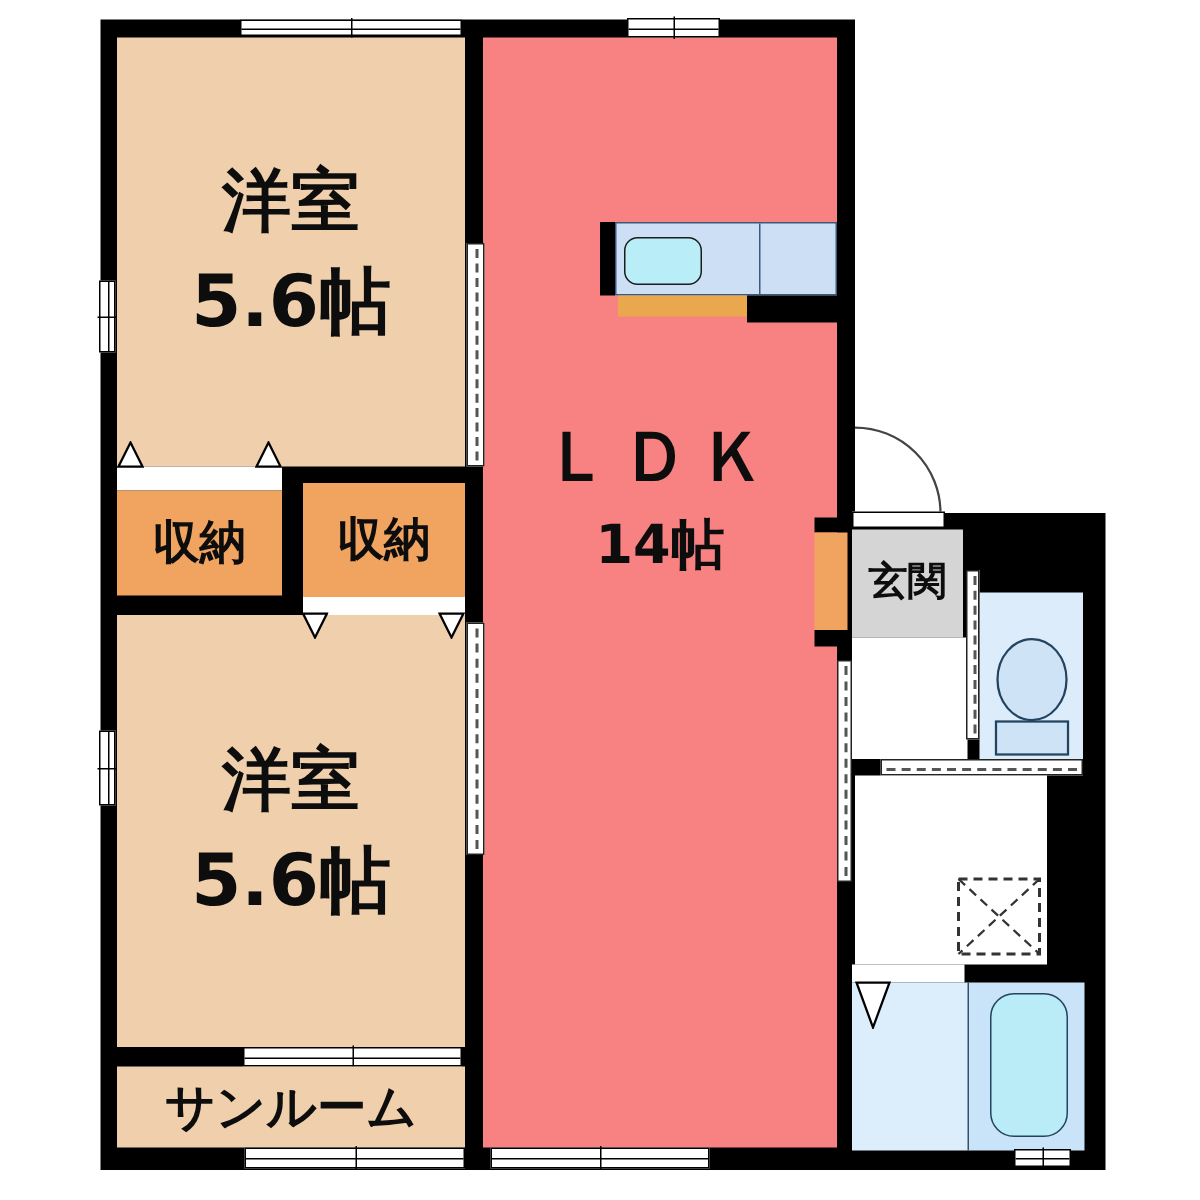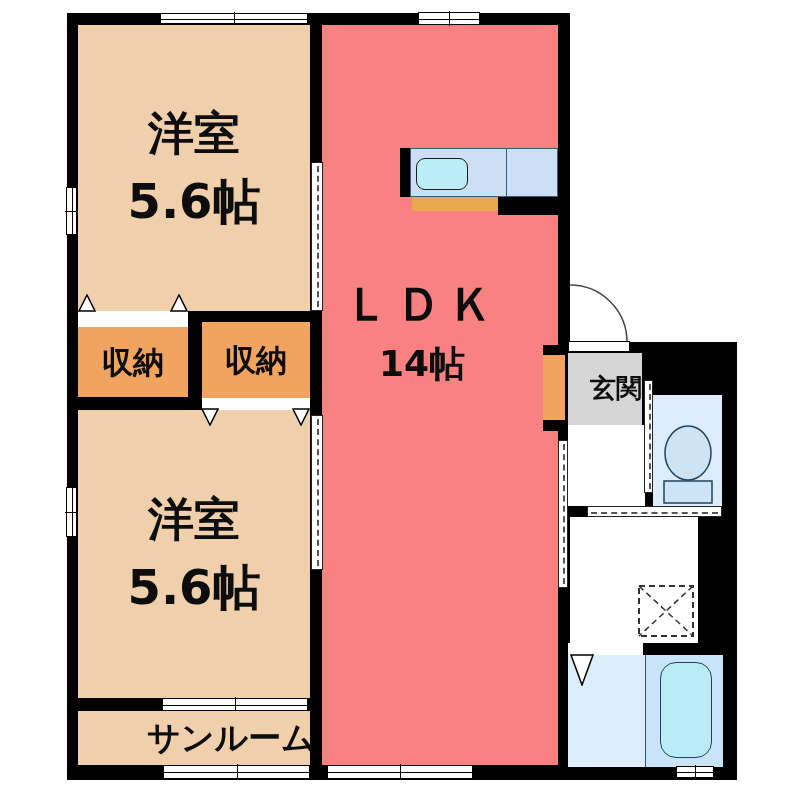--- a/index.html
+++ b/index.html
@@ -125,33 +125,33 @@
   <div class="abs label" style="left:78px;top:25px;width:232px;height:286px;">
     <div style="font-size:46px;">洋室</div>
     <div style="font-size:48px;">5.6帖</div>
   </div>
 
   <div class="abs label" style="left:78px;top:410px;width:232px;height:288px;">
     <div style="font-size:46px;">洋室</div>
     <div style="font-size:48px;">5.6帖</div>
   </div>
 
-  <div class="abs label" style="left:304px;top:258px;width:236px;height:145px;">
+  <div class="abs label" style="left:322px;top:258px;width:236px;height:145px;">
     <div style="font-size:46px;letter-spacing:6px;">ＬＤＫ</div>
     <div style="font-size:36px;">14帖</div>
   </div>
 
   <div class="abs label" style="left:78px;top:327px;width:110px;height:70px;">
     <div style="font-size:31px;">収納</div>
   </div>
   <div class="abs label" style="left:202px;top:322px;width:108px;height:76px;">
     <div style="font-size:31px;">収納</div>
   </div>
 
-  <div class="abs label" style="left:78px;top:711px;width:232px;height:54px;padding-left:37px;">
+  <div class="abs label" style="left:78px;top:711px;width:232px;height:54px;">
     <div style="font-size:33px;">サンルーム</div>
   </div>
 
-  <div class="abs label" style="left:568px;top:353px;width:74px;height:72px;align-items:flex-end;">
+  <div class="abs label" style="left:568px;top:353px;width:74px;height:72px;">
     <div style="font-size:26px;">玄関</div>
   </div>
 
 </div>
 
 </body></html>

